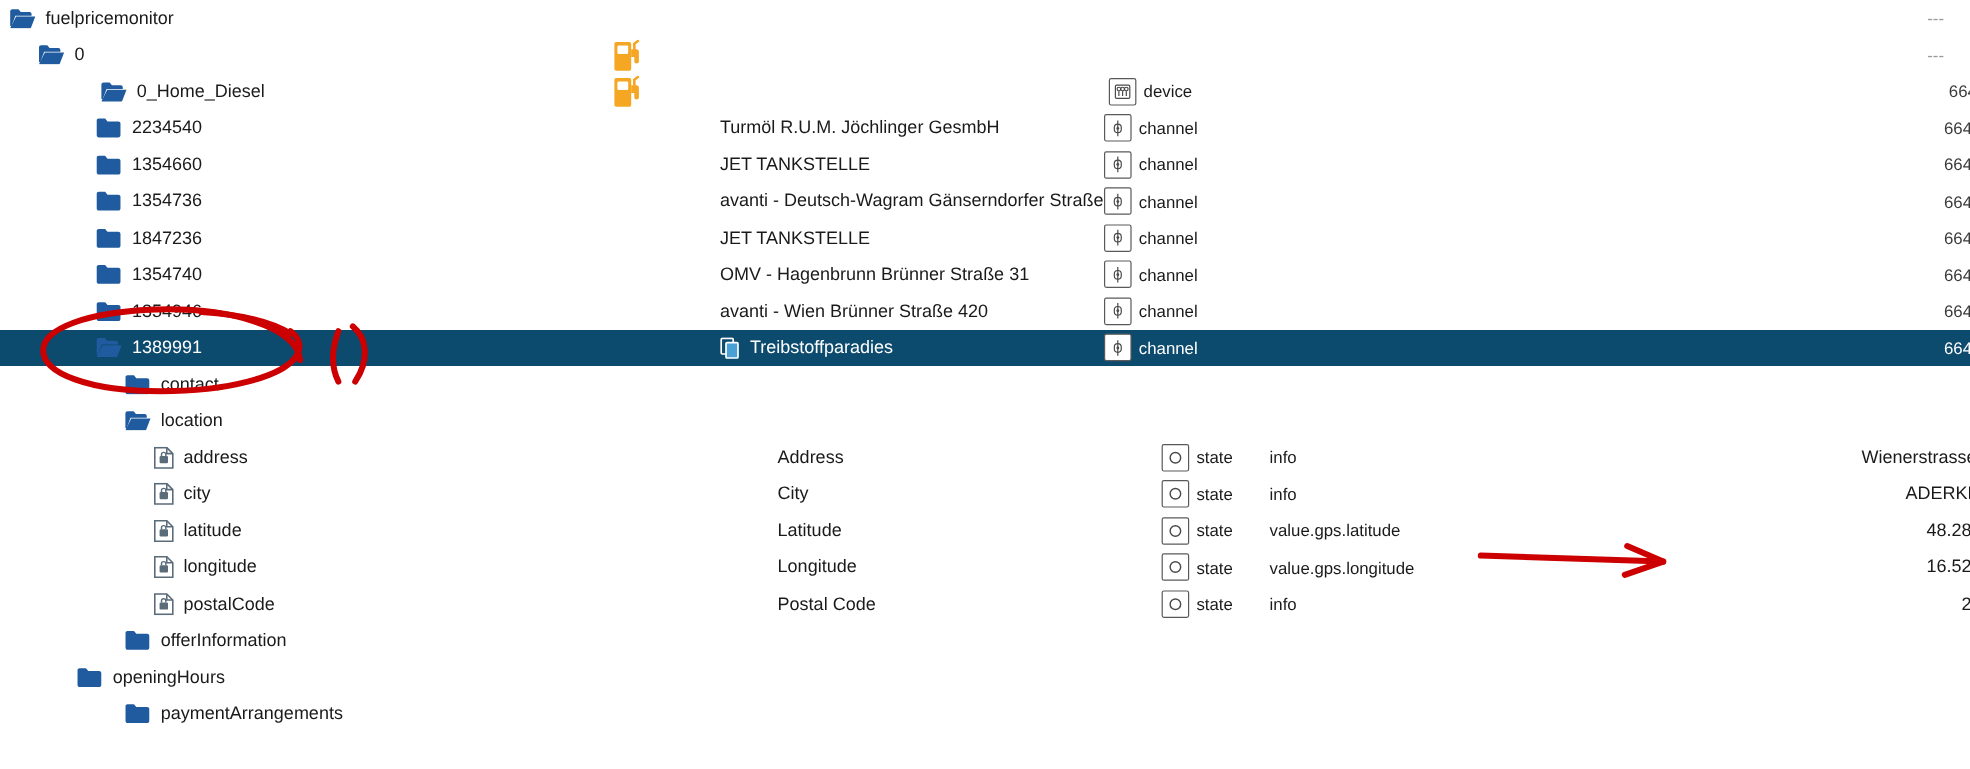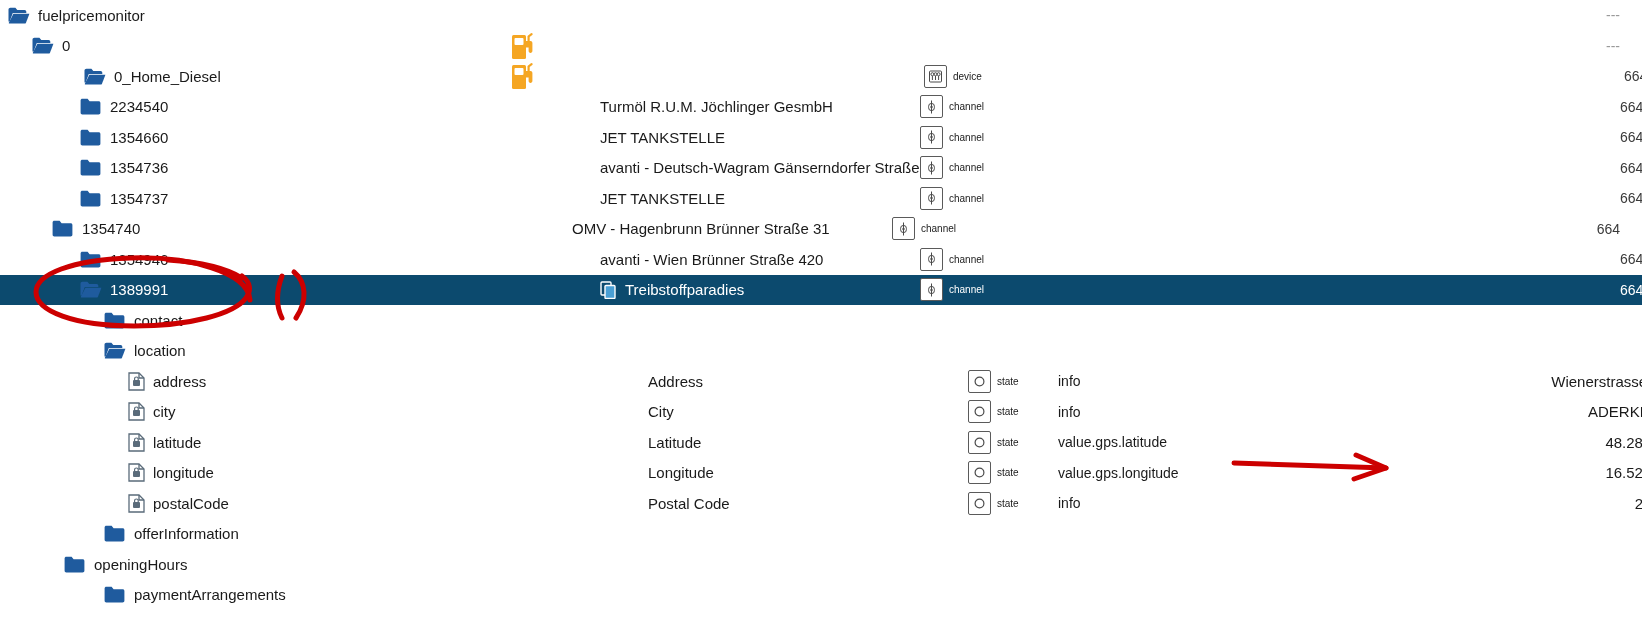--- a/index.html
+++ b/index.html
@@ -52,21 +52,21 @@
   .col-role {
     position: relative;
     width: 90px;
     flex: 0 0 90px;
     display: flex;
     align-items: center;
     gap: 6px;
     white-space: nowrap;
   }
   .col-role .role-label {
-    font-size: 10px;
+    font-size: 14px;
   }
   .col-type {
     position: relative;
     width: 460px;
     flex: 0 0 460px;
     white-space: nowrap;
     font-size: 14px;
   }
   .col-value {
     position: relative;
@@ -300,41 +300,41 @@
       <div class="col-value"></div>
       <div class="col-count">664</div>
     </div>
     <div class="row">
       <div class="col-name" style="padding-left: 80px;">
         <span class="icon folder-closed">
           <svg width="22" height="17" viewBox="0 0 22 17">
             <path d="M0.6 2.4 C0.6 1.4 1.4 0.8 2.3 0.8 L7.6 0.8 L9.6 3.2 L18.6 3.2 C19.6 3.2 20.4 3.9 20.4 4.9 L20.4 14.8 C20.4 15.8 19.6 16.5 18.6 16.5 L2.3 16.5 C1.4 16.5 0.6 15.8 0.6 14.8 Z" fill="#1f5b9e"></path>
           </svg>
         </span>
-        <span class="name-text">1354737</span>
+        <span class="name-text">1847236</span>
       </div>
       <div class="col-title">
         <span class="title-text">JET TANKSTELLE</span>
       </div>
       <div class="col-role">
         <span class="badge">
           <svg width="13" height="16" viewBox="0 0 13 16">
             <path d="M6.5 1.5 L6.5 14.5" stroke="#4a4a4a" stroke-width="1"></path>
             <rect x="3.6" y="4.4" width="5.8" height="7.2" rx="2.9" fill="none" stroke="#4a4a4a" stroke-width="1"></rect>
             <circle cx="6.5" cy="8" r="1.2" fill="#4a4a4a"></circle>
           </svg>
         </span>
         <span class="role-label">channel</span>
       </div>
       <div class="col-type"></div>
       <div class="col-value"></div>
       <div class="col-count">664</div>
     </div>
     <div class="row">
-      <div class="col-name" style="padding-left: 52px;">
+      <div class="col-name" style="padding-left: 80px;">
         <span class="icon folder-closed">
           <svg width="22" height="17" viewBox="0 0 22 17">
             <path d="M0.6 2.4 C0.6 1.4 1.4 0.8 2.3 0.8 L7.6 0.8 L9.6 3.2 L18.6 3.2 C19.6 3.2 20.4 3.9 20.4 4.9 L20.4 14.8 C20.4 15.8 19.6 16.5 18.6 16.5 L2.3 16.5 C1.4 16.5 0.6 15.8 0.6 14.8 Z" fill="#1f5b9e"></path>
           </svg>
         </span>
         <span class="name-text">1354740</span>
       </div>
       <div class="col-title">
         <span class="title-text">OMV - Hagenbrunn Brünner Straße 31</span>
       </div>

